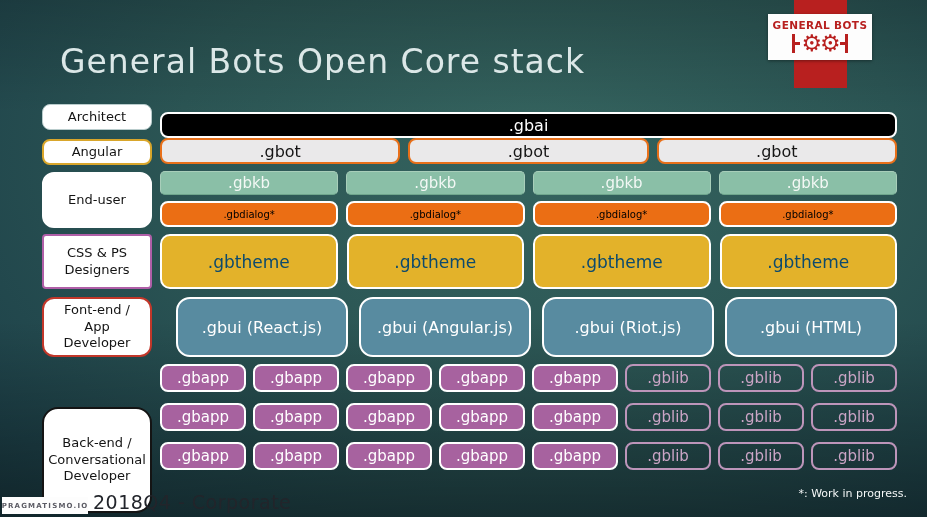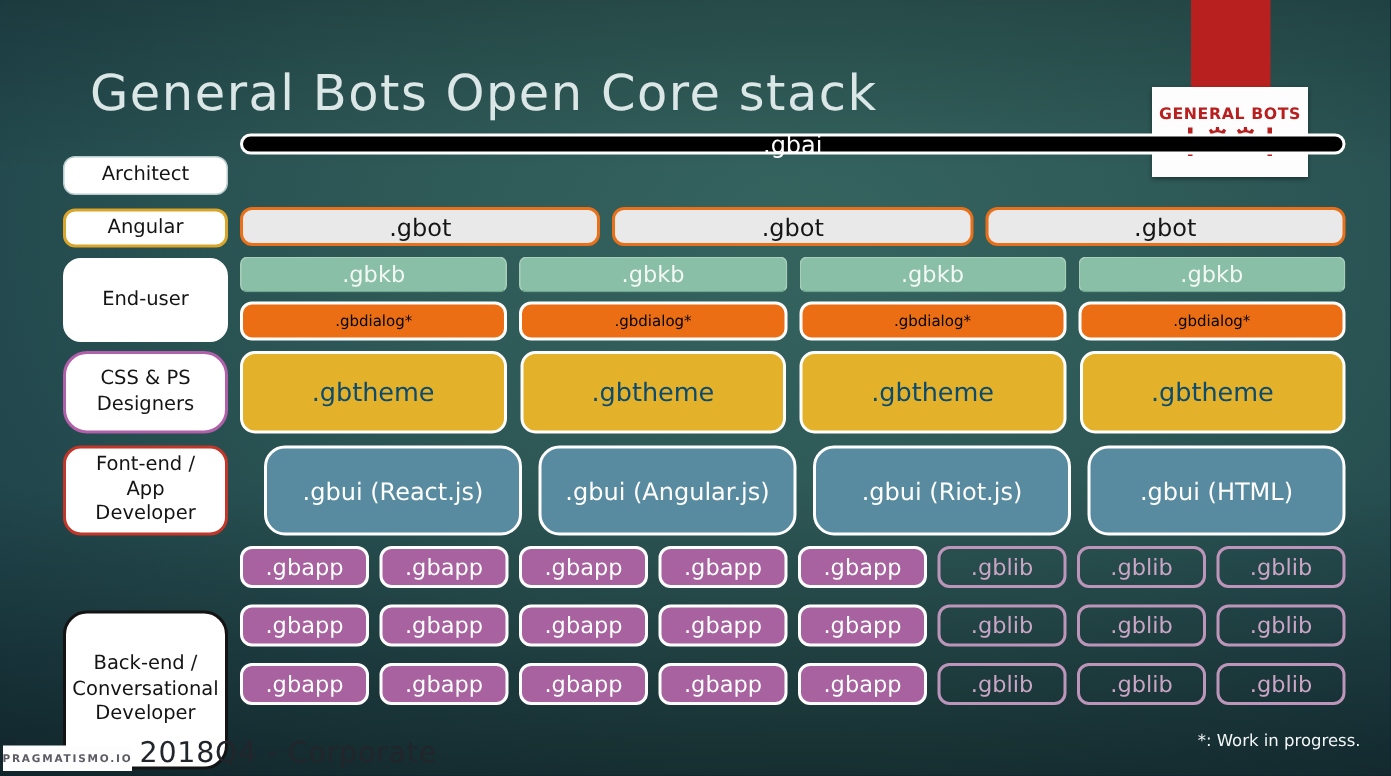--- a/index.html
+++ b/index.html
@@ -13,47 +13,46 @@
   }
 
   .title {
     position:absolute; left:60px; top:42px;
     font-size:33px; letter-spacing:1px; color:#dbe7e7; font-weight:normal;
   }
 
   
   .ribbon { position:absolute; left:794px; top:0; width:53px; height:88px; background:#b8201f; }
   .logo-box {
-    position:absolute; left:768px; top:14px; width:104px; height:60px; background:#fdfdfd;
+    position:absolute; left:768px; top:14px; width:104px; height:46px; background:#fdfdfd;
     display:flex; flex-direction:column; align-items:center; justify-content:center; gap:1px;
     box-shadow:0 1px 3px rgba(0,0,0,0.4);
-    margin-top:44px;
   }
   .logo-title { color:#b8201f; font-weight:bold; font-size:10.5px; letter-spacing:0.4px; white-space:nowrap; }
   .logo-gears { display:flex; align-items:center; color:#b8201f; }
   .gbar  { width:3px; height:19px; background:#b8201f; }
   .gline { width:5px; height:3px; background:#b8201f; }
   .gear-glyphs { font-size:23px; line-height:1; letter-spacing:-2px; margin:0 1px; }
 
   
   .role {
     position:absolute; left:42px; width:110px; background:#ffffff; color:#141414;
     display:flex; align-items:center; justify-content:center; text-align:center;
     font-size:13px; line-height:1.3; border-radius:8px; padding:2px 21px;
   }
   .role-architect { top:104px; height:26px; border:1px solid #b9cccc; }
   .role-product   { top:139px; height:26px; border:2px solid #d9a62b; }
   .role-enduser   { top:172px; height:56px; border:2px solid #ffffff; border-radius:12px; }
-  .role-designers { top:234px; height:55px; border:2px solid #b05fa8; border-radius:16px; }
+  .role-designers { top:234px; height:55px; border:2px solid #b05fa8; border-radius:4px; }
   .role-frontend  { top:297px; height:60px; border:2px solid #c2372a; border-radius:12px; }
   .role-backend   { top:364px; height:106px; border:2px solid #141414; border-radius:16px;margin-top:43px; }
 
   
   .row { position:absolute; left:160px; width:737px; display:flex; }
-  .row-gbai     { top:89px; height:14px; }
+  .row-gbai     { top:112px; height:26px; }
   .row-gbot     { top:138px; height:26px; gap:8px; }
   .row-gbkb     { top:171px; height:24px; gap:8px; }
   .row-gbdialog { top:201px; height:26px; gap:8px; }
   .row-gbtheme  { top:234px; height:55px; gap:9px; }
   .row-gbui     { top:297px; height:60px; gap:11px;padding-left:16px; }
   .row-app1     { top:364px; height:28px; gap:7px; }
   .row-app2     { top:403px; height:28px; gap:7px; }
   .row-app3     { top:442px; height:28px; gap:7px; }
 
   .cell { flex:1; display:flex; align-items:center; justify-content:center; white-space:nowrap; }

